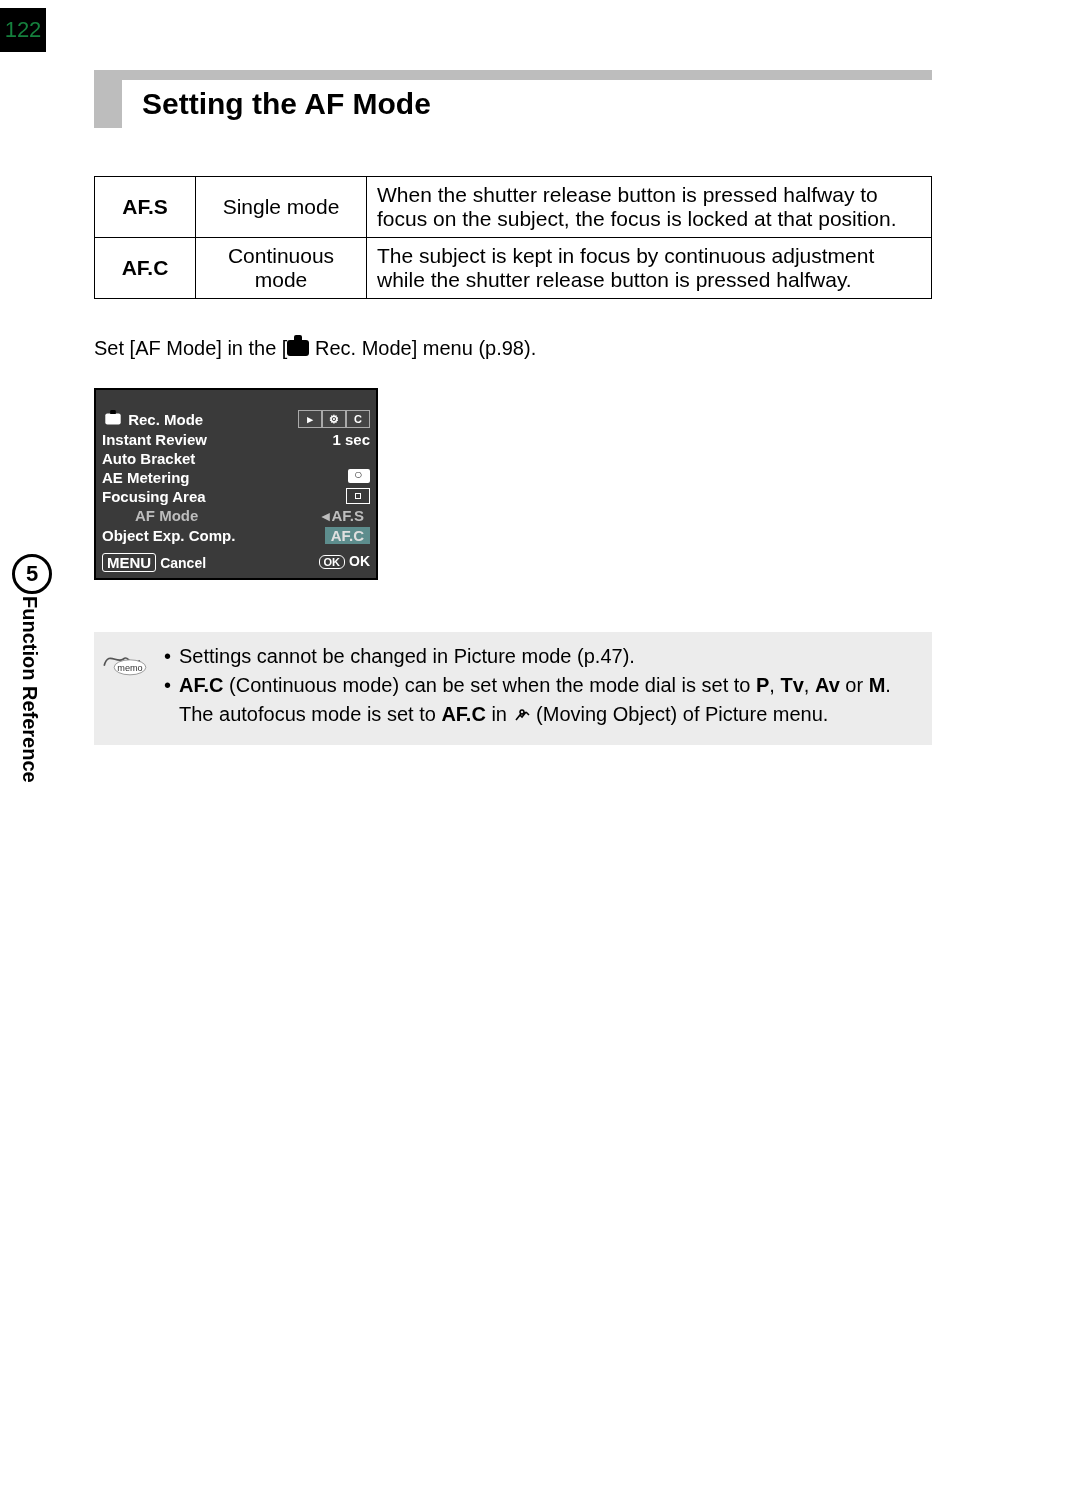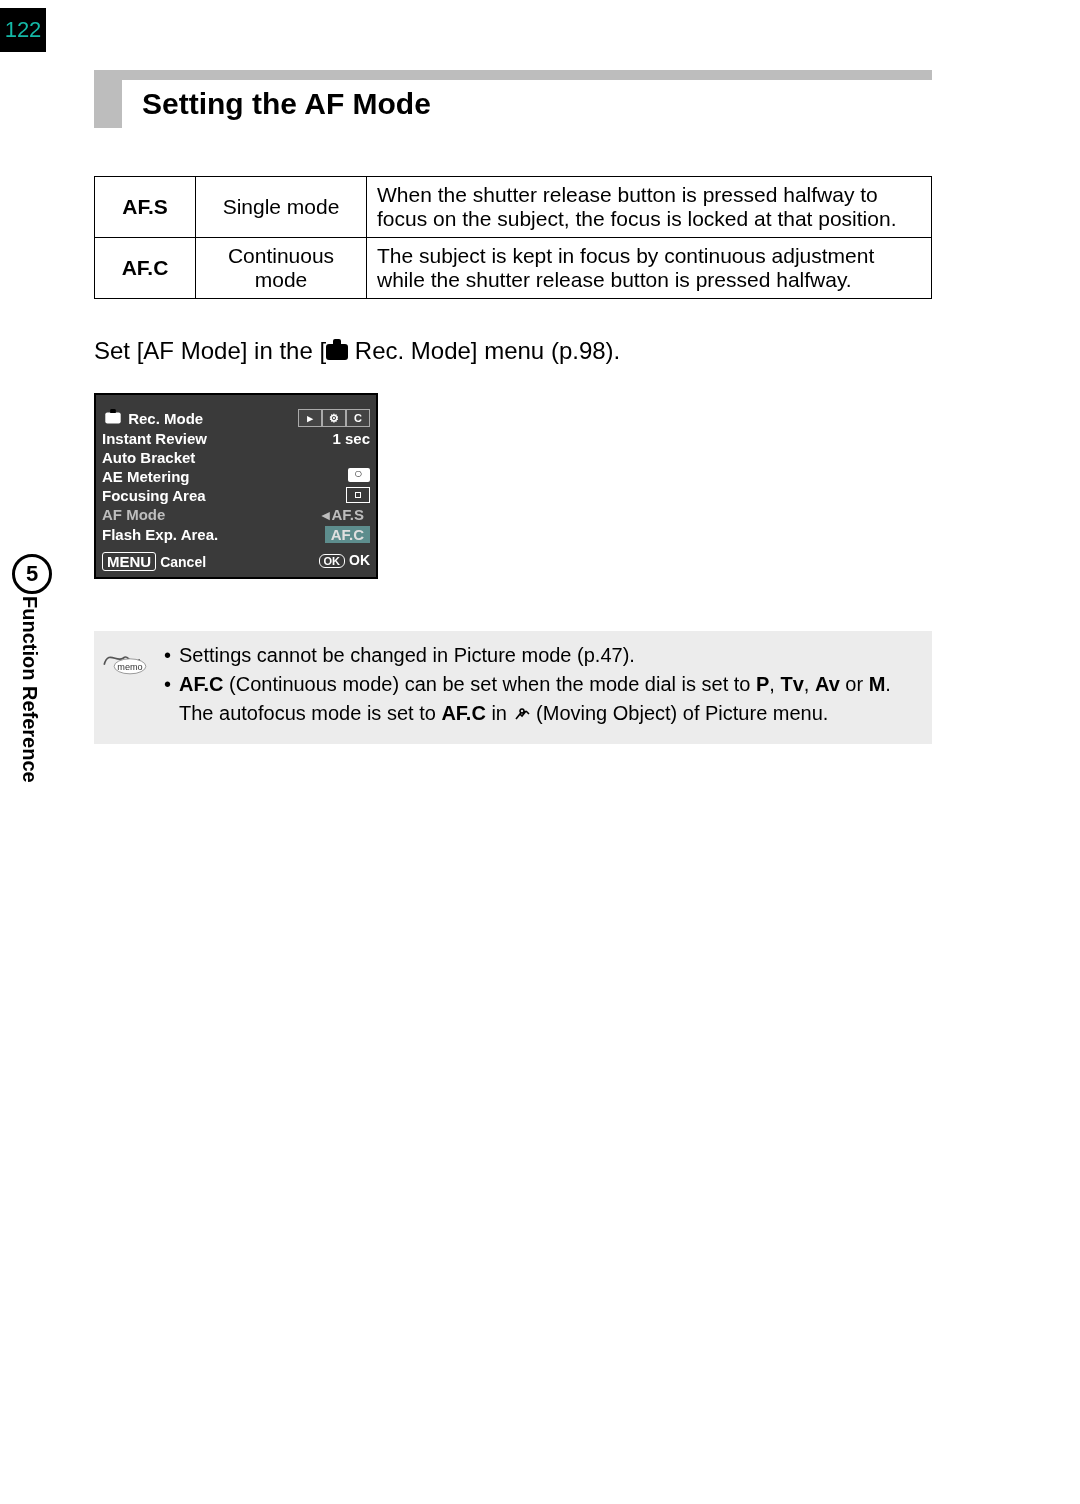--- a/index.html
+++ b/index.html
@@ -13,21 +13,21 @@
   .page {
     position: relative;
     width: 1080px;
     height: 1504px;
   }
   .page-number-tab {
     position: absolute;
     top: 8px; left: 0;
     width: 46px; height: 44px;
     background: #000;
-    color: #14b8a6;
+    color: #15803d;
     font-size: 22px;
     display: flex; align-items: center; justify-content: center;
   }
   .top-rule {
     position: absolute;
     top: 70px; left: 94px;
     width: 838px; height: 10px;
     background: #bdbdbd;
   }
   .h1-block {
@@ -56,21 +56,21 @@
   }
   table.af-table td {
     border: 1px solid #000;
     padding: 6px 10px;
     vertical-align: middle;
     text-align: left;
   }
   table.af-table td.mode { font-weight: bold; text-align: center; width: 80px; }
   table.af-table td.name { text-align: center; width: 150px; }
 
-  .set-line { margin-top: 38px; font-size: 24px; }
+  .set-line { margin-top: 38px; font-size: 20px; }
   .cam-icon {
     display: inline-block; width: 22px; height: 16px;
     background: #000; border-radius: 3px;
     position: relative; vertical-align: -1px;
   }
   .cam-icon::before {
     content: ""; position: absolute; top: -5px; left: 7px;
     width: 8px; height: 6px; background: #000; border-radius: 2px 2px 0 0;
   }
 
@@ -79,34 +79,34 @@
   .lcd {
     width: 280px;
     border: 2px solid #000;
     background: #3a3a3a;
     color: #fff;
     font-family: Arial, sans-serif;
     font-size: 15px;
   }
   .lcd-header {
     display: flex; align-items: center; justify-content: space-between;
-    padding: 14px 6px 2px 6px;
+    padding: 20px 6px 2px 6px;
     font-weight: bold;
     gap: 37px;
   }
   .lcd-tabs { display: flex; gap: 0; }
   .lcd-tab {
     width: 22px; height: 16px; border: 1px solid #aaa;
     font-size: 11px; color: #fff;
     display: flex; align-items: center; justify-content: center;
     background: #444;
   }
   .lcd-body { padding: 0 6px 2px 6px; font-weight: bold; }
   .lcd-row { display: flex; justify-content: space-between; padding: 1px 0; }
-  .lcd-row.af { color: #bdbdbd; }
+  .lcd-row.af { color: #bdbdbd; margin-left: 33px; }
   .af-selected {
     display: inline-block; padding: 0 6px 0 2px;
   }
   .af-chev { color: #bdbdbd; margin-right: 2px; }
   .afc-label { background: #5d8d8d; color: #e0e0e0; padding: 0 6px; }
   .lcd-footer {
     display: flex; justify-content: space-between;
     padding: 6px 6px;
     font-weight: bold; font-size: 14px;
   }
@@ -229,21 +229,21 @@
           </div>
           <div class="lcd-row">
             <span>Focusing Area</span>
             <span class="icon-area"></span>
           </div>
           <div class="lcd-row af">
             <span>AF Mode</span>
             <span class="af-selected"><span class="af-chev">◂</span><span>AF.S</span></span>
           </div>
           <div class="lcd-row">
-            <span>Flash Exp. Area.</span>
+            <span>Object Exp. Comp.</span>
             <span class="afc-label">AF.C</span>
           </div>
         </div>
         <div class="lcd-footer">
           <span>
             <span class="pillbtn">MENU</span><span>Cancel</span>
           </span>
           <span>
             <span class="ok-pill">OK</span><span>OK</span>
           </span>

